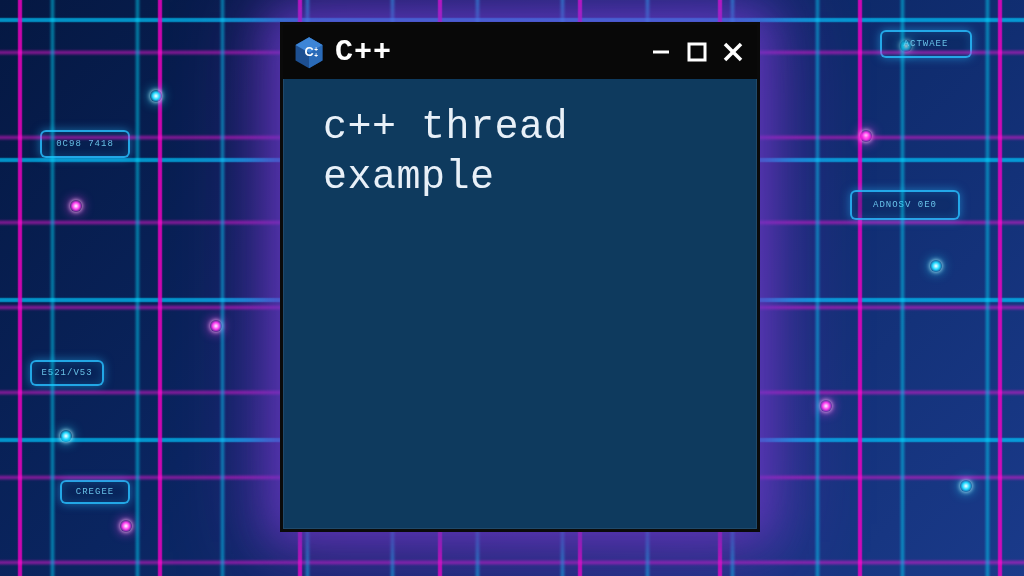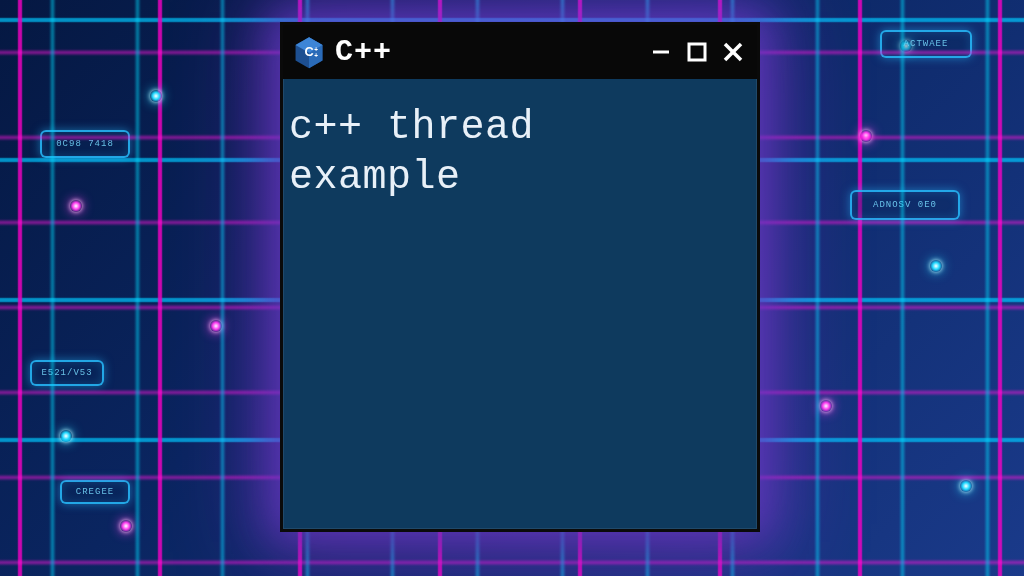--- a/index.html
+++ b/index.html
@@ -111,21 +111,21 @@
     }
     .ctrl {
       width: 28px; height: 28px;
       display:flex; align-items:center; justify-content:center;
       color:#fff;
       cursor:pointer;
     }
     .ctrl svg { display:block; }
     
     .content {
-      padding: 24px 6px;
+      padding: 24px 40px;
       color: #e8f0f8;
       font-size: 40px;
       line-height: 1.25;
       font-family: 'Consolas','Courier New',monospace;
       white-space: pre-line;
       letter-spacing: 0.5px;
     }
   </style>
 </head>
 <body>

